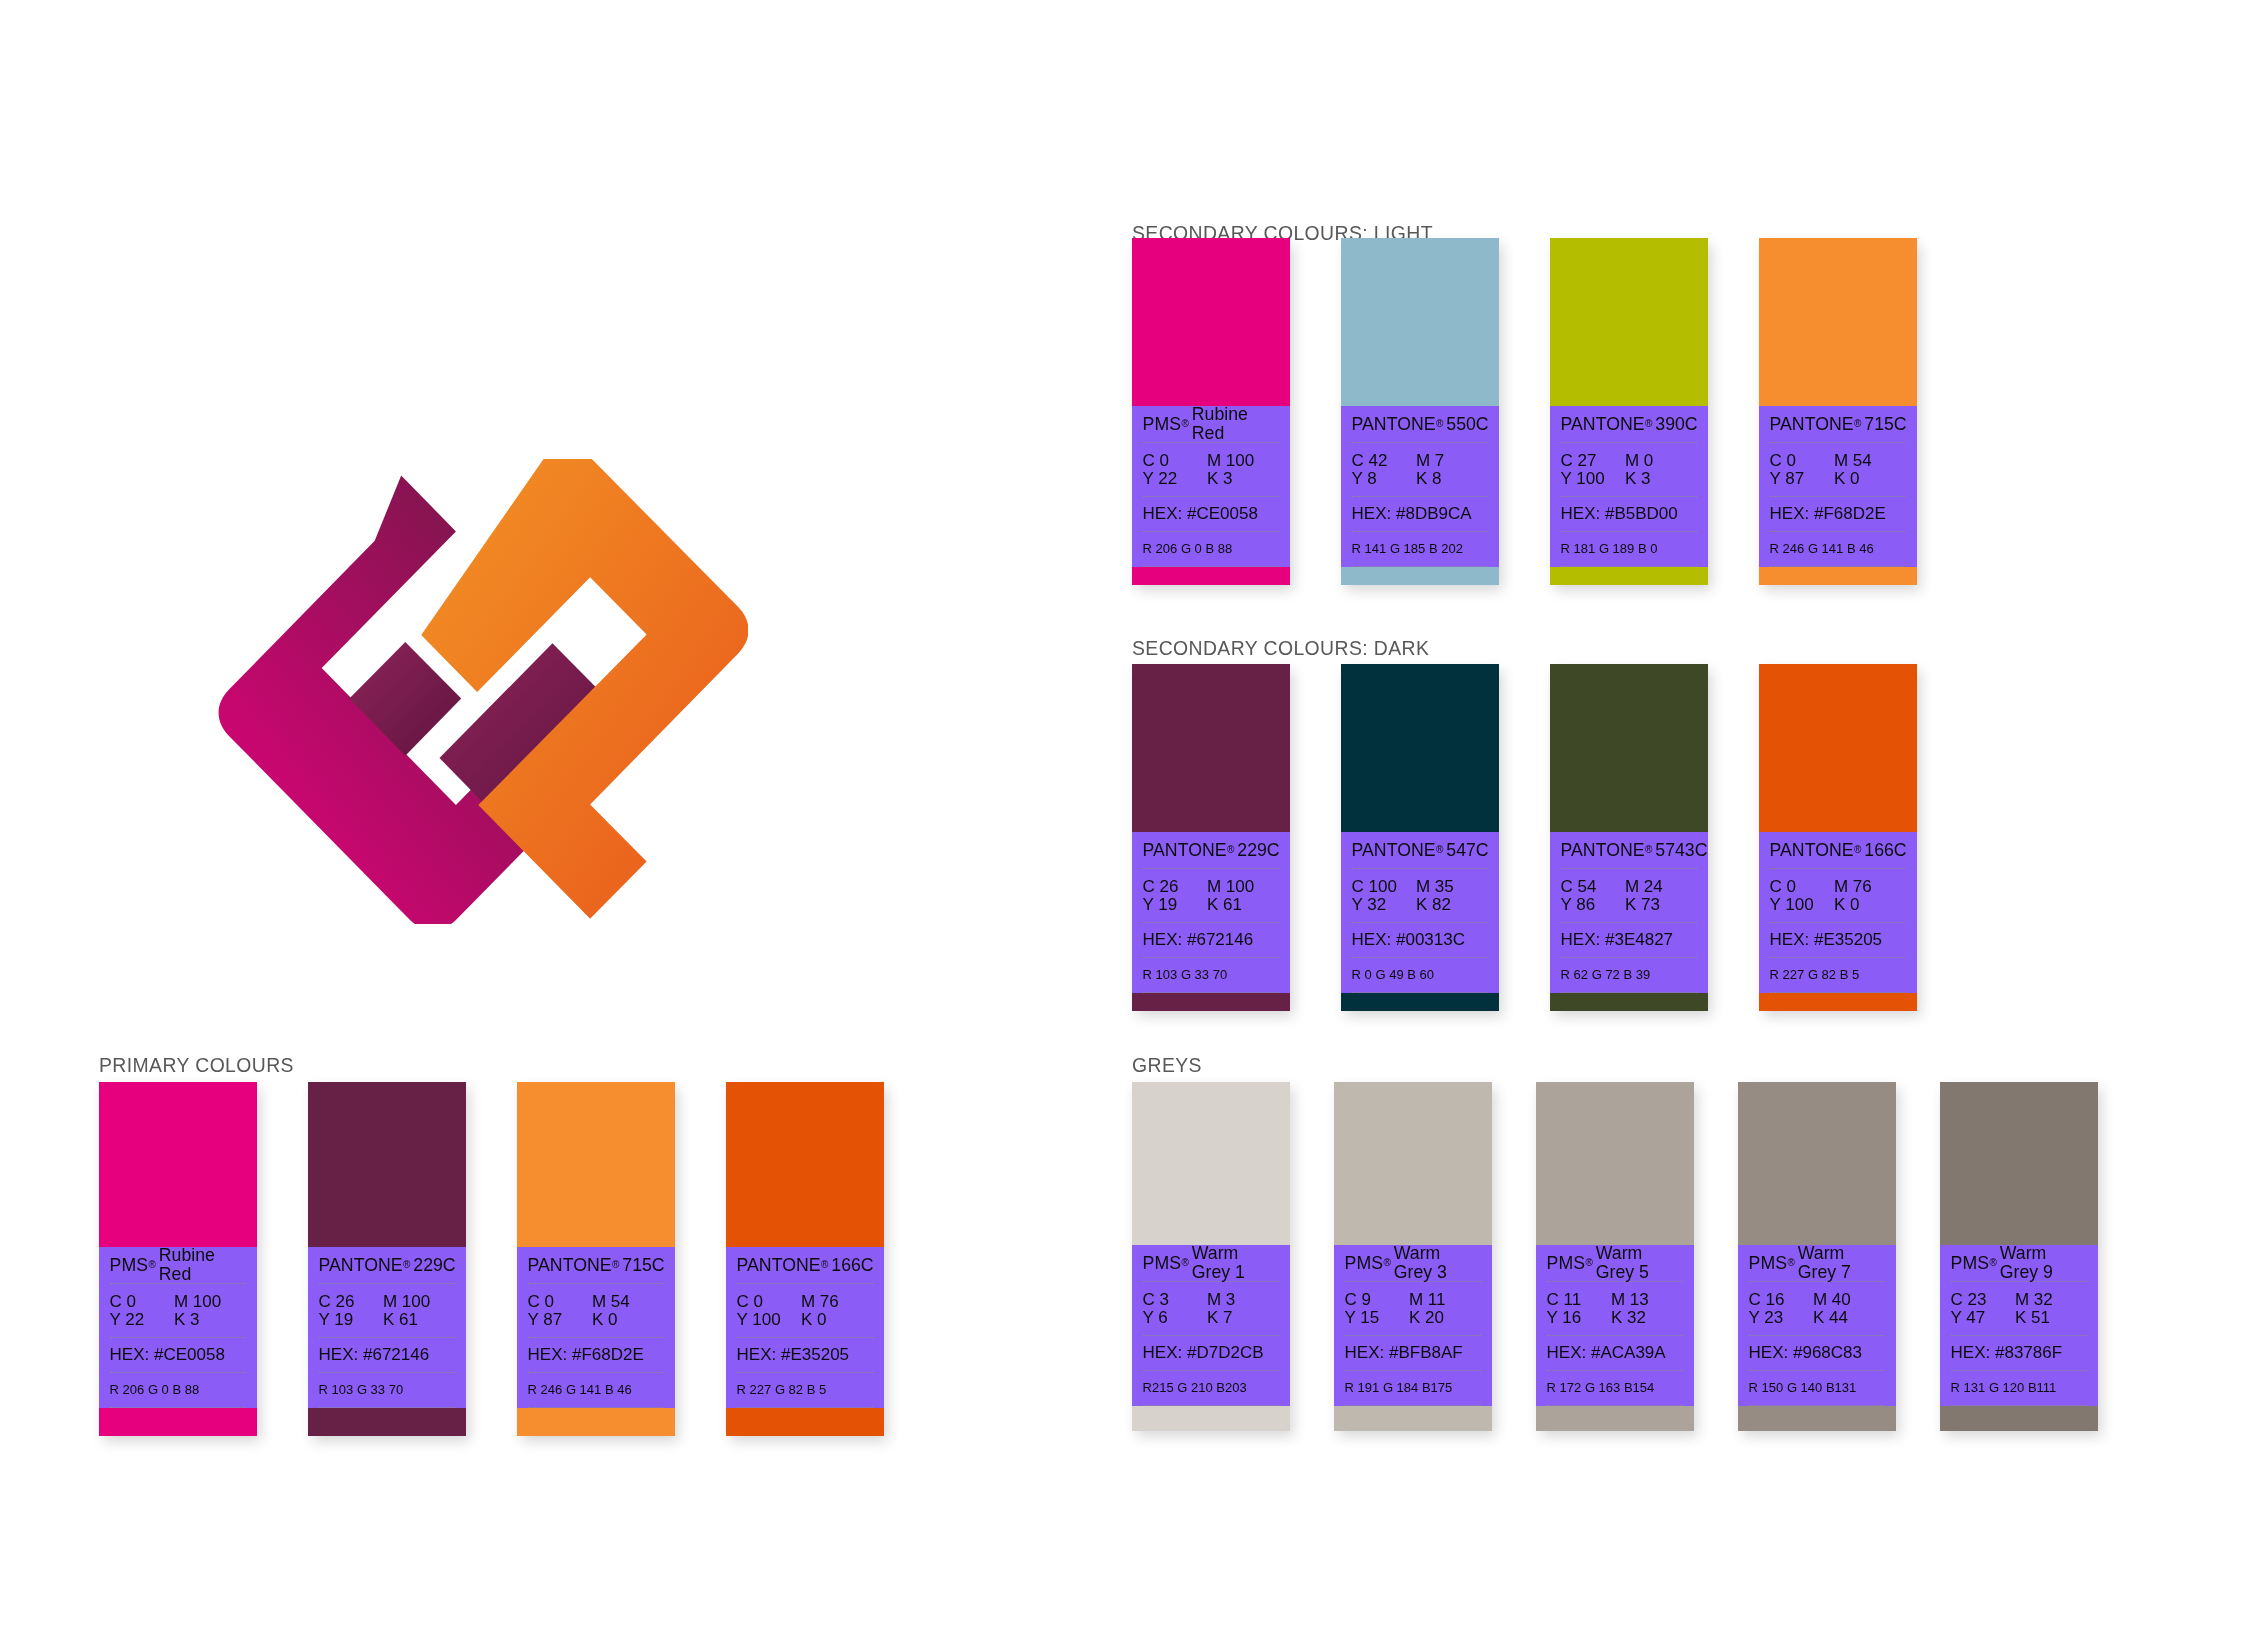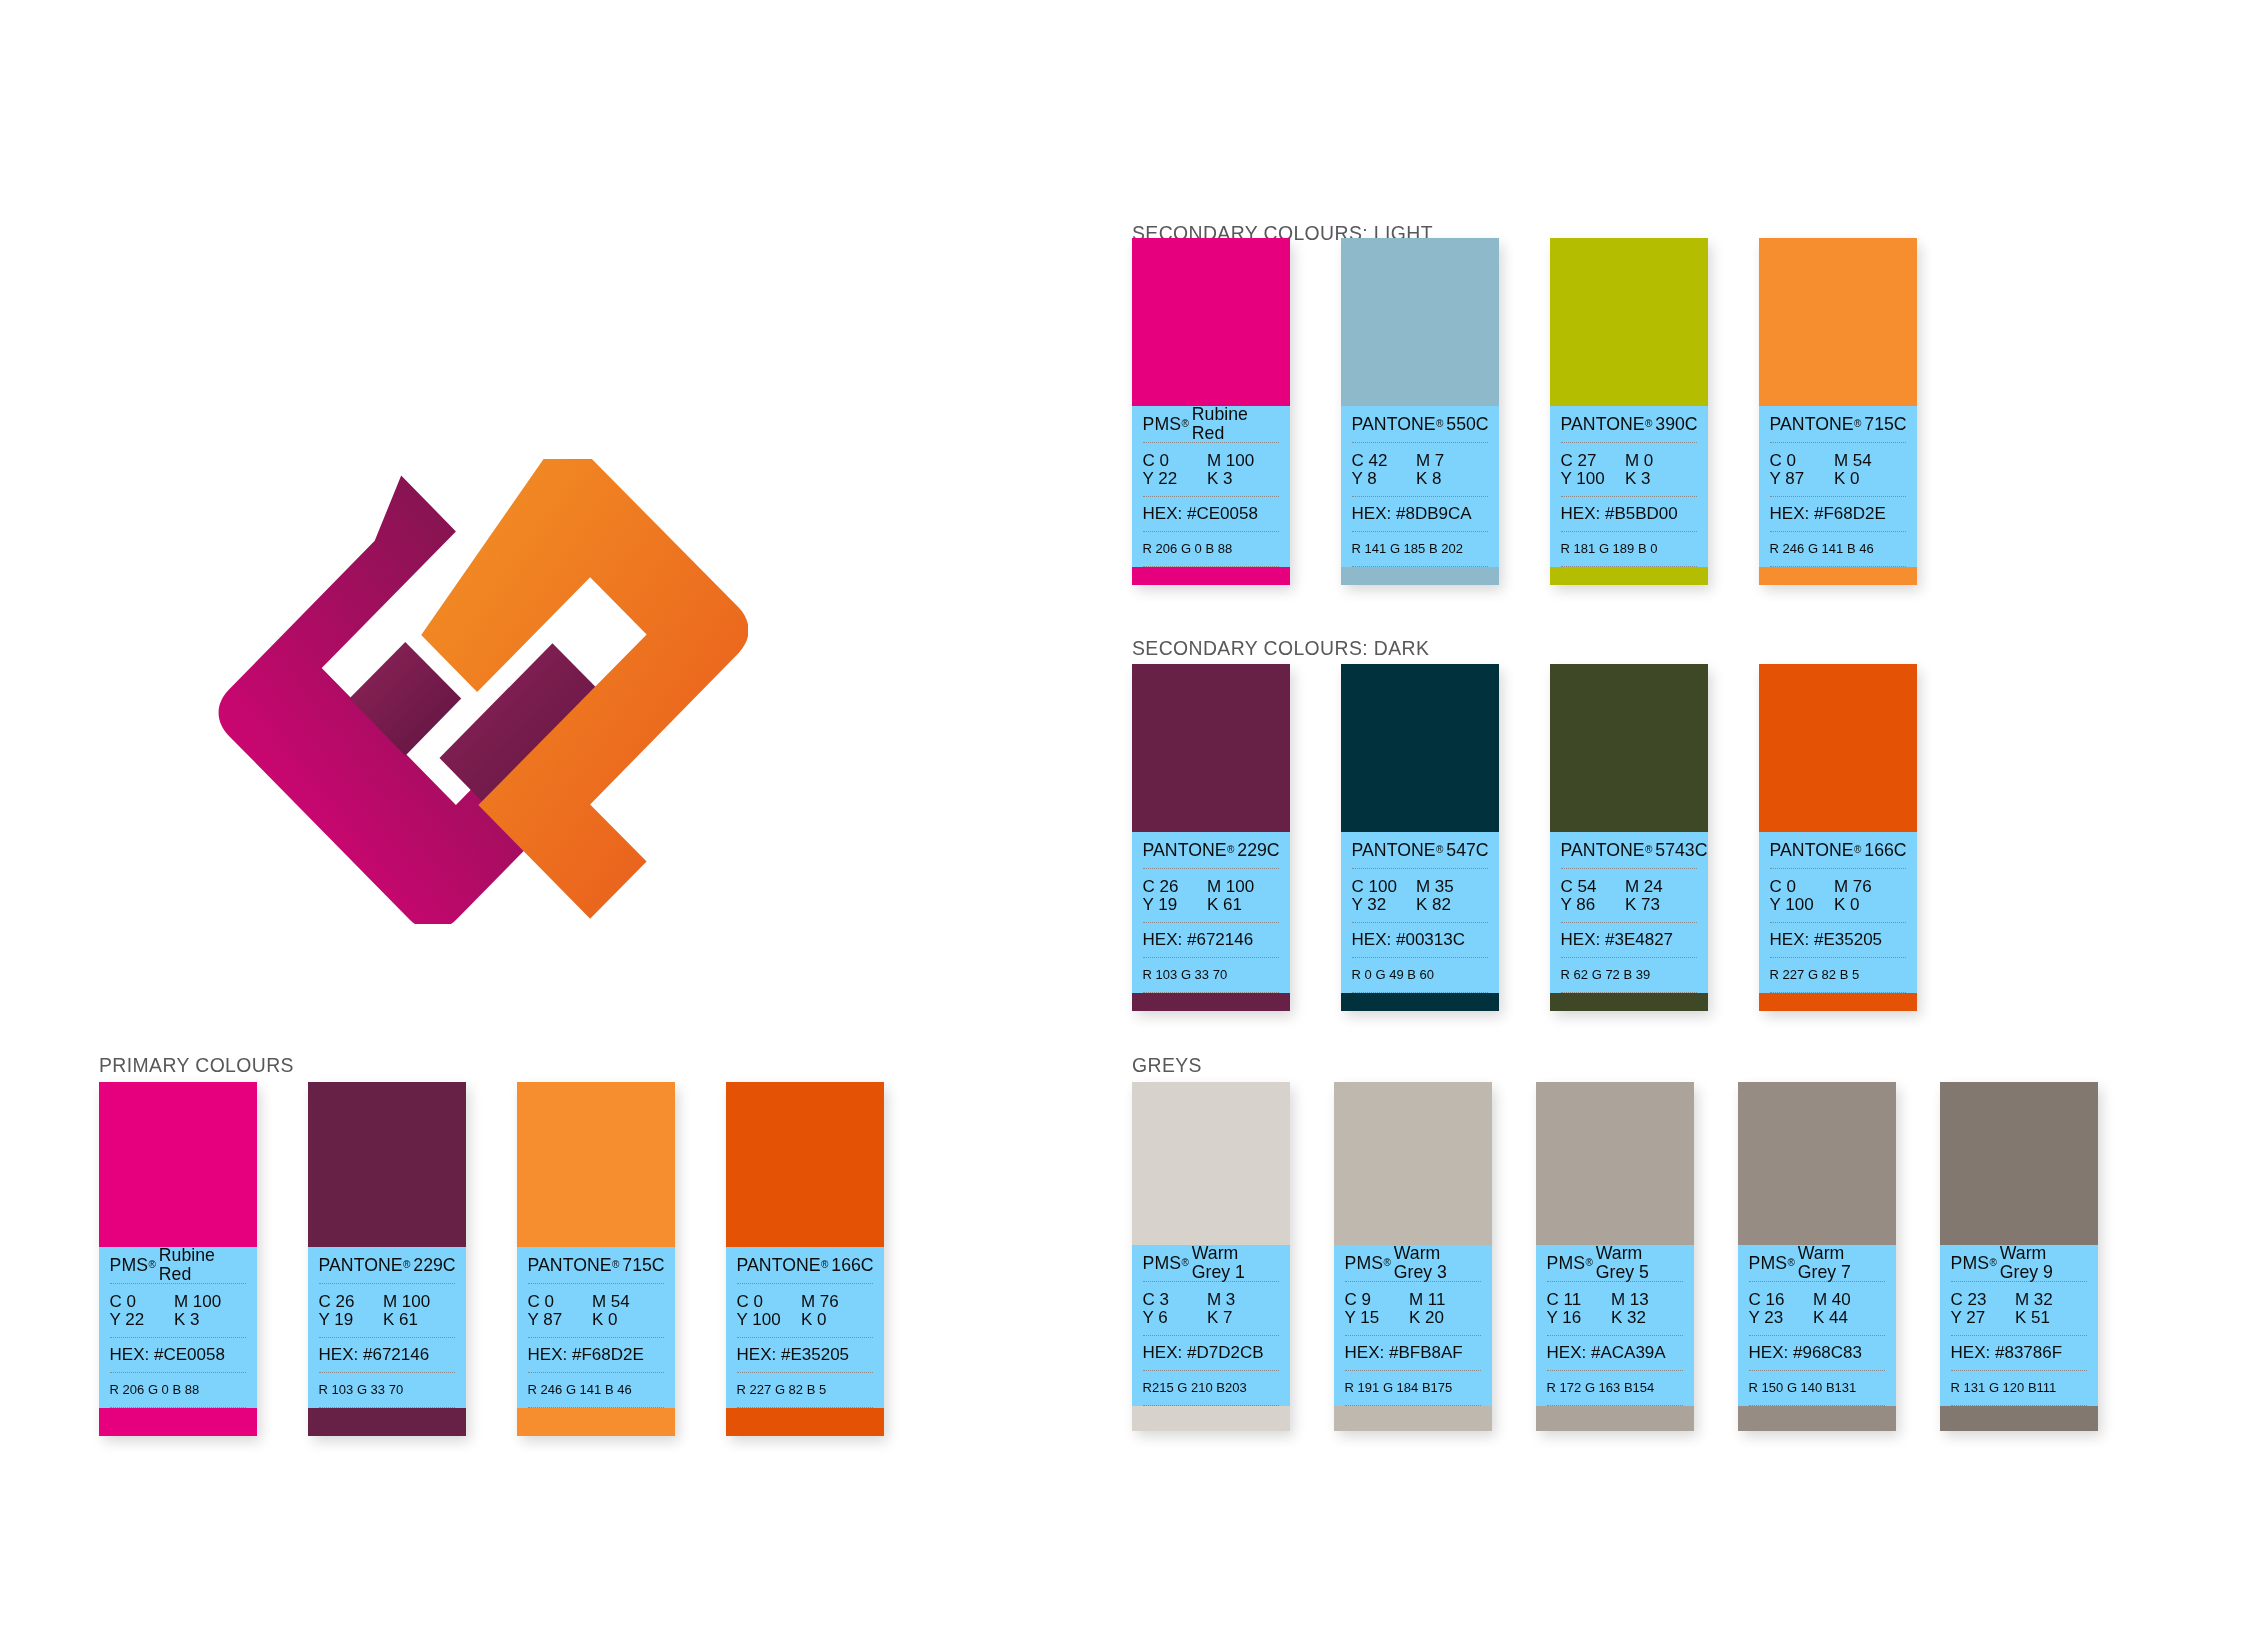--- a/index.html
+++ b/index.html
@@ -32,21 +32,21 @@
   
   .swatch {
     position: relative;
     background: #ffffff;
     box-shadow: 3.5px 5.9px 13px rgba(0,0,0,0.16);
   }
   .swatch-color {
     width: 100%;
   }
   .swatch-info {
-    background: #7dd3fc;
+    background: #8b5cf6;
     padding: 0 10.6px;
   }
   .swatch-footer {
     width: 100%;
   }
 
   .row-line {
     border-bottom: 1.2px dotted #8a8a8a;
     display: flex;
     align-items: center;
@@ -557,21 +557,21 @@
             <span class="brand-word">PMS</span>
             <span class="reg">®</span>
             <span>Warm Grey 9</span>
           </div>
           <div class="row-line row-cmyk">
             <div class="cmyk-line">
               <span class="cmyk-a">C 23</span>
               <span class="cmyk-b">M 32</span>
             </div>
             <div class="cmyk-line">
-              <span class="cmyk-a">Y 27</span>
+              <span class="cmyk-a">Y 47</span>
               <span class="cmyk-b">K 51</span>
             </div>
           </div>
           <div class="row-line row-hex">HEX: #83786F</div>
           <div class="row-line row-rgb">R 131  G 120  B111</div>
         </div>
         <div class="swatch-footer" style="background: rgb(131, 120, 111);"></div>
       </div>
     </div>
 

